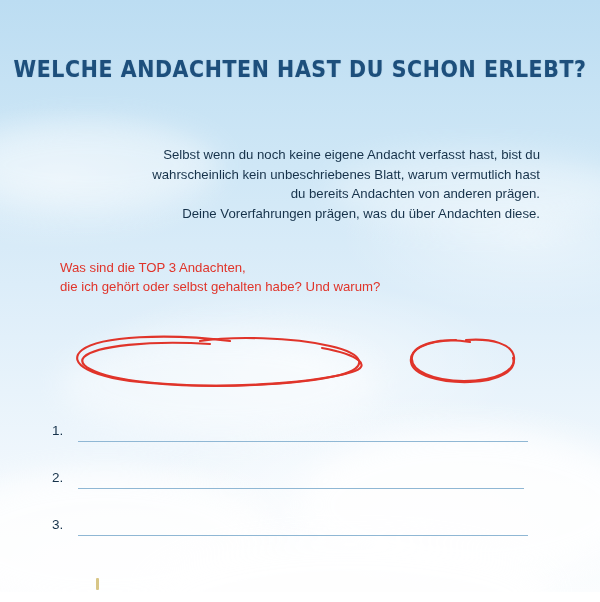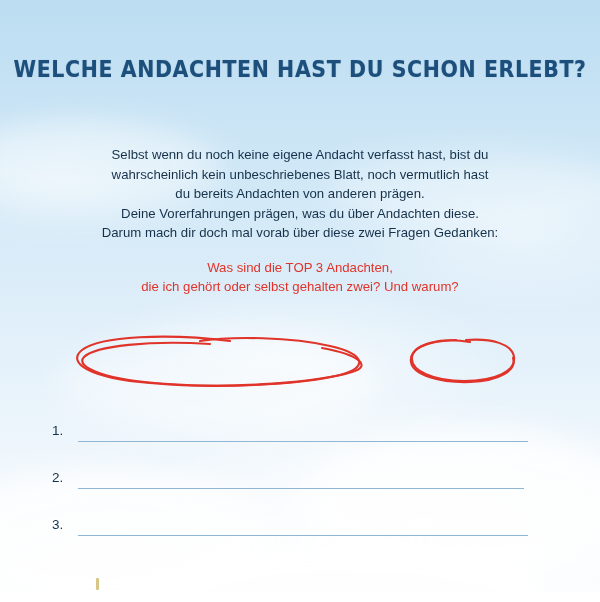--- a/index.html
+++ b/index.html
@@ -59,28 +59,28 @@
   .intro {
     position: absolute;
     top: 145px;
     left: 60px;
     width: 480px;
     text-align: center;
     font-size: 13.2px;
     line-height: 19.5px;
     color: #16324a;
   }
-  .intro .line { display: block; }
+  .intro .line { display: block; text-align: right; }
 
   .question {
     position: absolute;
     top: 258px;
     left: 60px;
     width: 480px;
-    text-align: center;
+    text-align: left;
     font-size: 13.2px;
     line-height: 19px;
     color: #e0342a;
   }
   .question .line { display: block; }
 
   .ellipse-row {
     position: absolute;
     top: 336px;
     left: 0;
@@ -144,29 +144,28 @@
   <div class="cloud c2"></div>
   <div class="cloud c3"></div>
   <div class="cloud c4"></div>
   <div class="cloud c5"></div>
   <div class="cloud c6"></div>
 
   <div class="title">WELCHE ANDACHTEN HAST DU SCHON ERLEBT?</div>
 
   <div class="intro">
     <span class="line">Selbst wenn du noch keine eigene Andacht verfasst hast, bist du</span>
-    <span class="line">wahrscheinlich kein unbeschriebenes Blatt, noch vermutlich hast</span>
+    <span class="line">wahrscheinlich kein unbeschriebenes Blatt, warum vermutlich hast</span>
     <span class="line">du bereits Andachten von anderen prägen.</span>
     <span class="line">Deine Vorerfahrungen prägen, was du über Andachten diese.</span>
-    <span class="line">Darum mach dir doch mal vorab über diese zwei Fragen Gedanken:</span>
   </div>
 
   <div class="question">
     <span class="line">Was sind die TOP 3 Andachten,</span>
-    <span class="line">die ich gehört oder selbst gehalten zwei? Und warum?</span>
+    <span class="line">die ich gehört oder selbst gehalten habe? Und warum?</span>
   </div>
 
   <svg class="scribble" viewBox="0 0 600 602">
     <g fill="none" stroke="#e0342a" stroke-width="2.1" stroke-linecap="round">
       <path d="M230 341 C168 333, 100 336, 82 350 C66 363, 90 378, 150 383 C215 389, 300 385, 340 375 C368 368, 366 354, 330 346 C292 337, 232 336, 200 341"></path>
       <path d="M210 344 C150 340, 95 346, 84 357 C74 368, 108 380, 168 384 C236 389, 318 382, 352 372 C372 366, 360 355, 322 348"></path>
     </g>
     <g fill="none" stroke="#e0342a" stroke-width="2.1" stroke-linecap="round">
       <path d="M470 342 C440 337, 414 344, 412 357 C410 371, 434 381, 464 381 C496 381, 516 371, 514 357 C512 344, 492 338, 466 340"></path>
       <path d="M456 340 C424 341, 409 350, 411 362 C413 375, 440 383, 470 382 C500 381, 517 370, 513 358"></path>

